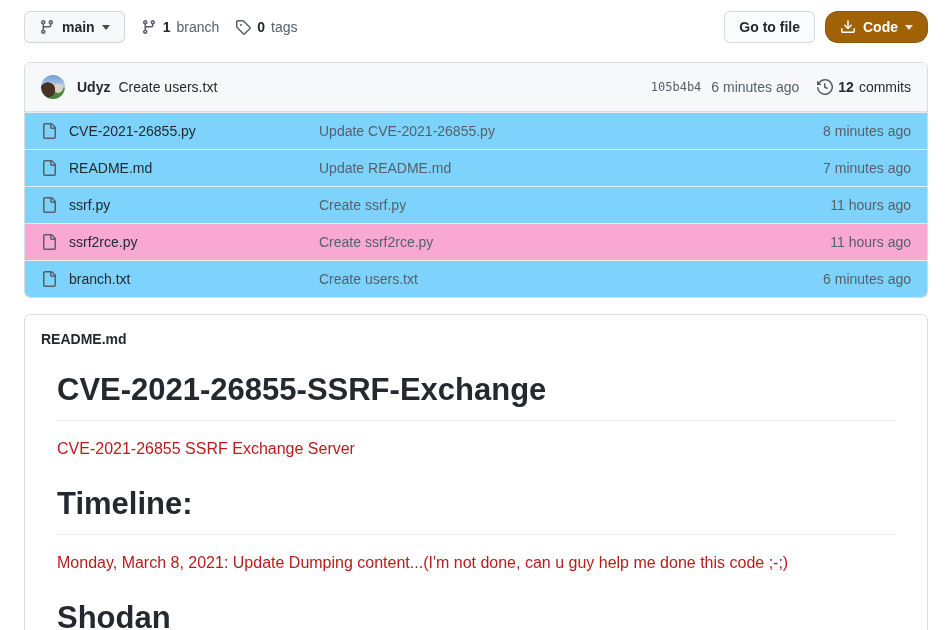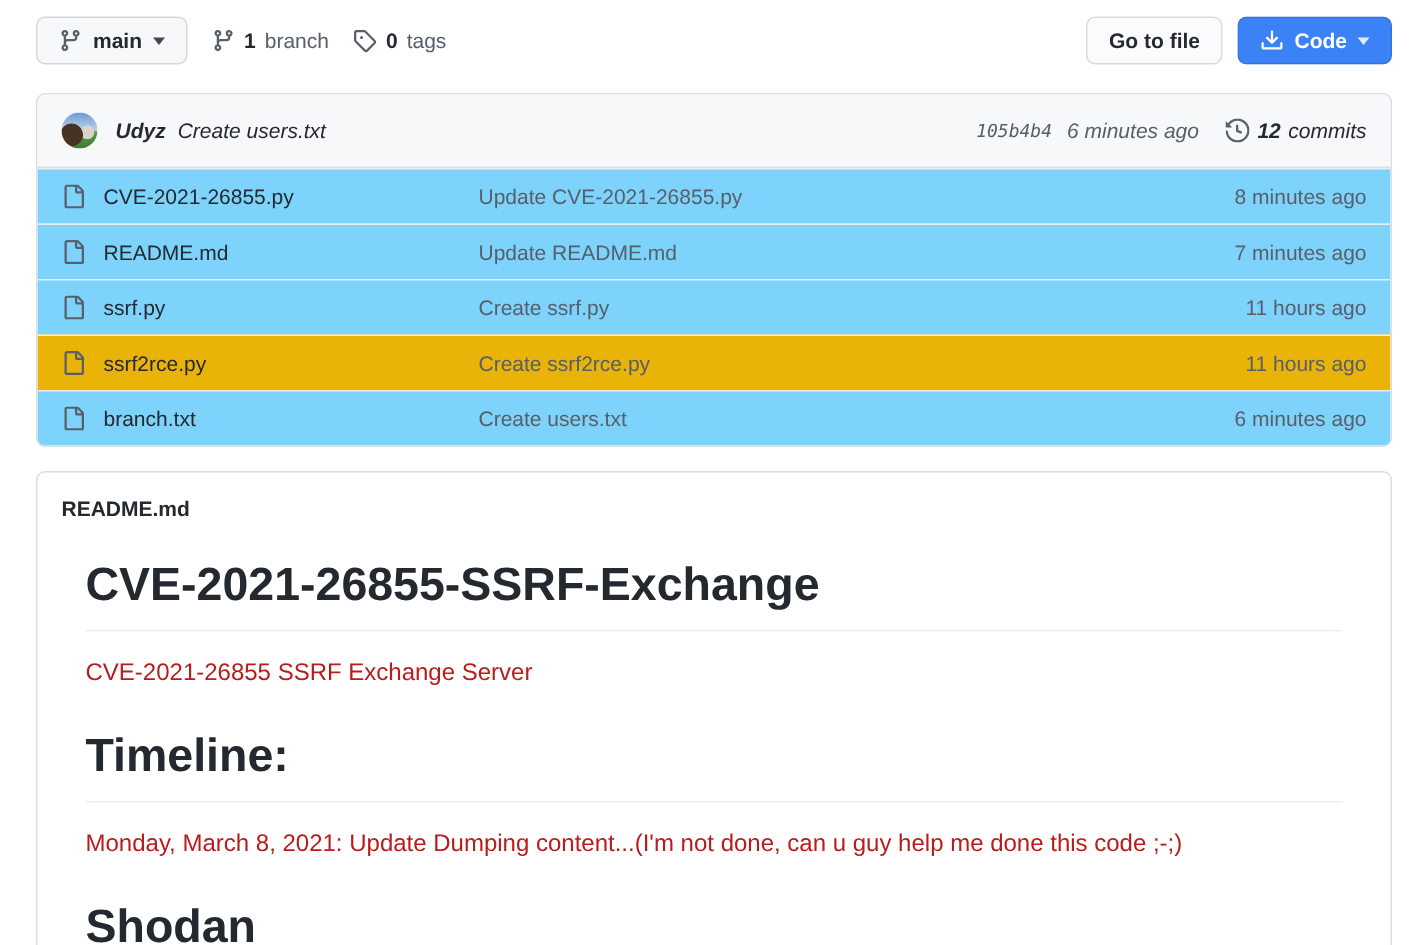--- a/index.html
+++ b/index.html
@@ -15,40 +15,39 @@
   .toolbar { display: flex; align-items: center; height: 32px; margin-bottom: 19px; justify-content: flex-end; }
   .btn {
     display: inline-flex; align-items: center; gap: 7px;
     height: 32px; padding: 0 14px;
     font-size: 14px; font-weight: 600; line-height: 20px;
     background: #f6f8fa; color: #24292f;
     border: 1px solid rgba(27,31,36,0.15); border-radius: 6px;
     cursor: pointer; white-space: nowrap;
   }
   .btn svg { fill: #57606a; }
-  .btn-green { background: #3b82f6; color: #ffffff; border-color: rgba(27,31,36,0.15); }
+  .btn-green { background: #a16207; color: #ffffff; border-color: rgba(27,31,36,0.15); border-radius: 13px; }
   .btn-green svg { fill: #ffffff; }
   .caret {
     width: 0; height: 0; display: inline-block;
     border-left: 4px solid transparent; border-right: 4px solid transparent;
     border-top: 5px solid currentColor; opacity: 0.85;
   }
   .repo-stats { display: flex; align-items: center; gap: 16px; margin-left: 16px; }
   .stat { display: inline-flex; align-items: center; gap: 6px; color: #57606a; font-size: 14px; cursor: pointer; }
   .stat svg { fill: #57606a; }
   .stat b { color: #24292f; font-weight: 600; }
   .toolbar-right { margin-left: auto; display: flex; align-items: center; gap: 10px; }
 
   
   .file-card { border: 1px solid #d8dee4; border-radius: 6px; overflow: hidden; }
   .commit-header {
     display: flex; align-items: center; gap: 8px;
     background: #f6f8fa; padding: 12px 16px;
     border-bottom: 1px solid #d8dee4;
-    font-style: italic;
   }
   .avatar {
     width: 24px; height: 24px; border-radius: 50%; flex: 0 0 24px;
     background:
       radial-gradient(circle at 28% 62%, #473225 0 32%, rgba(0,0,0,0) 34%),
       radial-gradient(circle at 72% 55%, #d8d4c8 0 20%, rgba(0,0,0,0) 22%),
       linear-gradient(180deg, #6d9cd4 0%, #b8cfe6 48%, #5a9a43 56%, #3f7c33 100%);
     cursor: pointer;
   }
   .commit-author { font-weight: 600; margin-left: 4px; cursor: pointer; }
@@ -59,21 +58,21 @@
   .commits-link { display: inline-flex; align-items: center; gap: 5px; margin-left: 8px; color: #24292f; cursor: pointer; }
   .commits-link svg { fill: #57606a; }
   .commits-link b { font-weight: 600; }
 
   .file-row {
     display: flex; align-items: center;
     height: 37px; padding: 0 16px;
     border-top: 1px solid #eaeef2; background: #7dd3fc;
   }
   .file-row:first-of-type { border-top: none; }
-  .file-row.highlight { background: #eab308; }
+  .file-row.highlight { background: #f9a8d4; }
   .file-row .ficon { flex: 0 0 16px; display: flex; }
   .file-row .ficon svg { fill: #57606a; }
   .fname { width: 262px; padding-left: 12px; color: #24292f; cursor: pointer; }
   .fmsg { flex: 1; color: #57606a; cursor: pointer; }
   .ftime { width: 150px; text-align: right; color: #57606a; }
 
   
   .readme-card { border: 1px solid #d8dee4; border-radius: 6px; margin-top: 16px; }
   .readme-header { padding: 16px; font-weight: 600; font-size: 14px; color: #24292f; }
   .readme-body { padding: 8px 32px 32px 32px; font-size: 16px; line-height: 1.5; }

